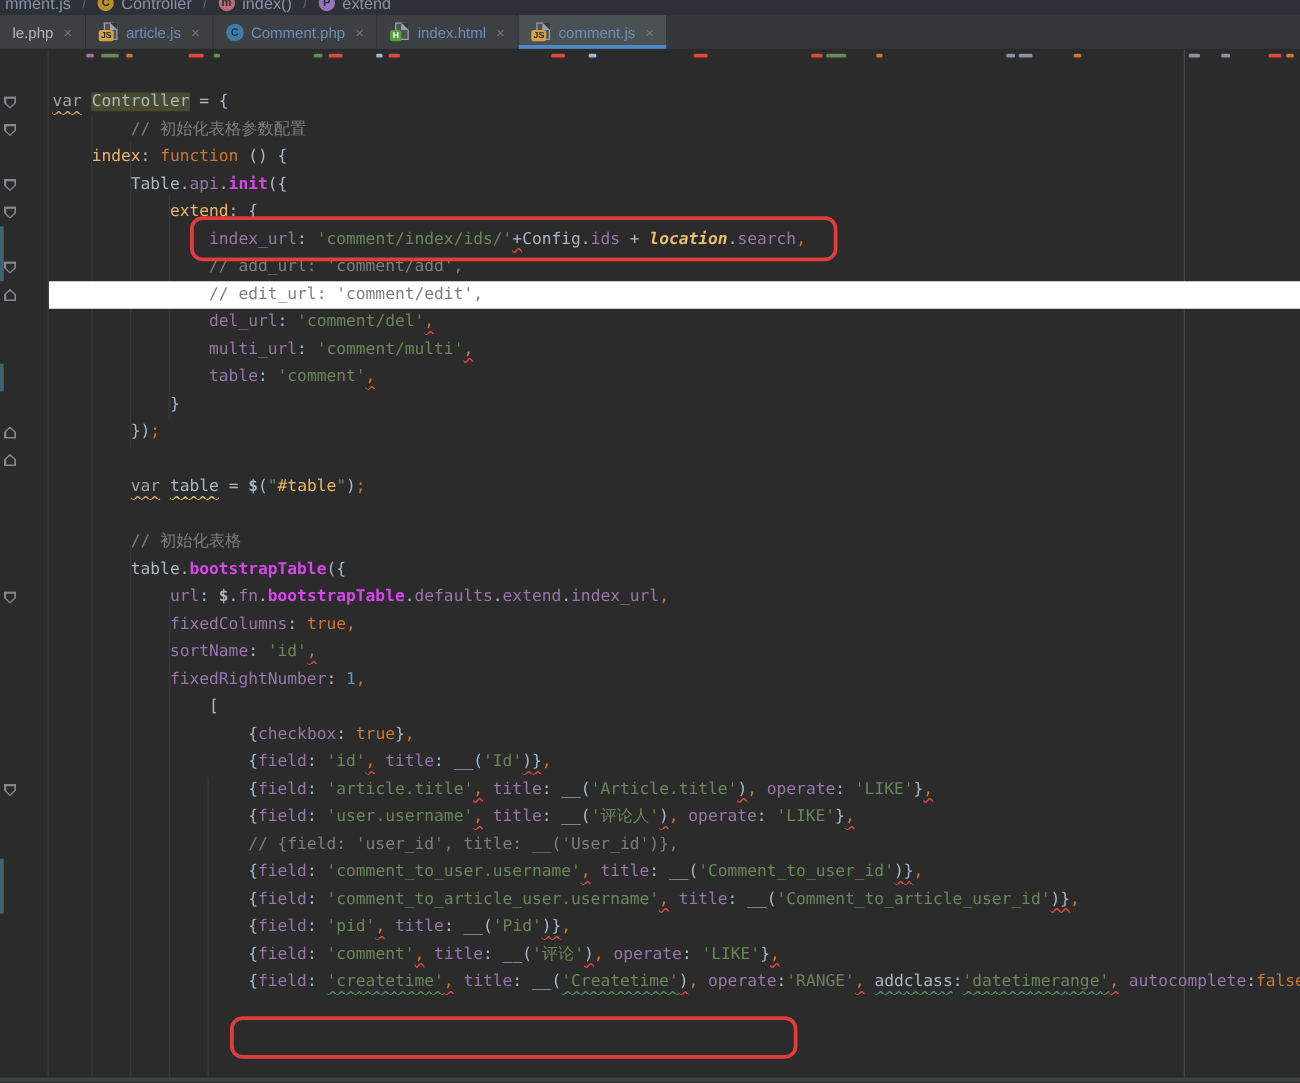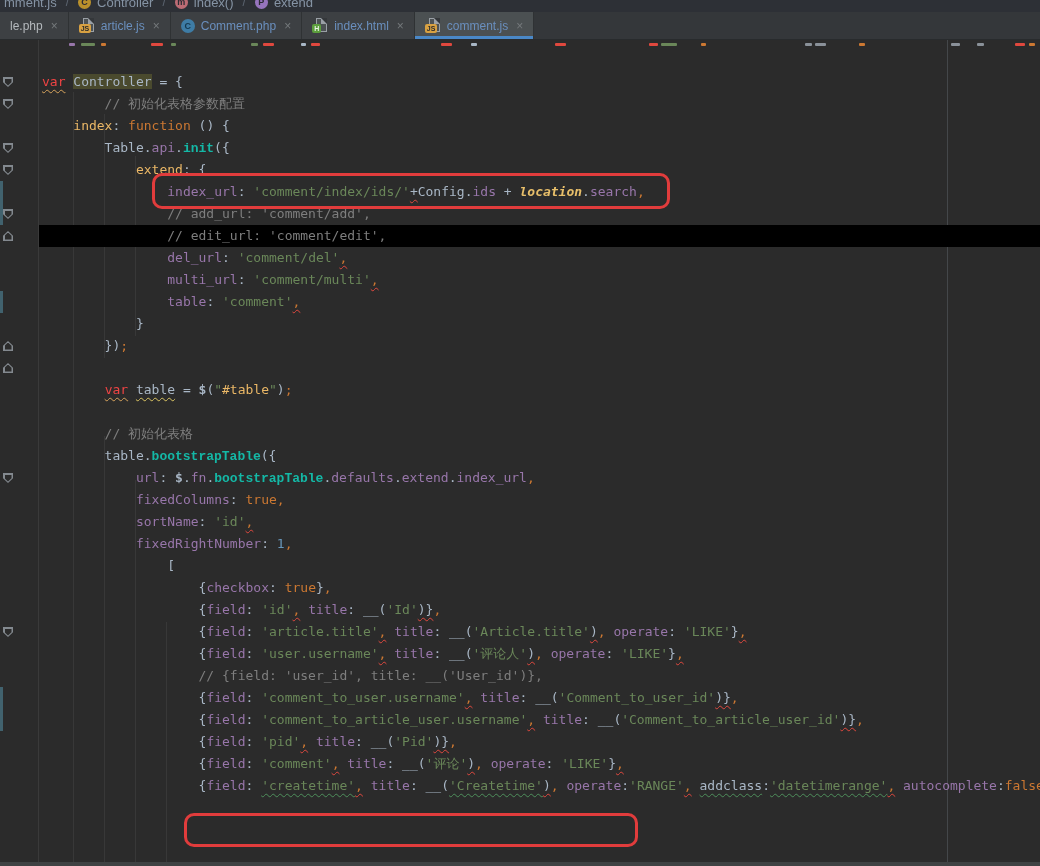--- a/index.html
+++ b/index.html
@@ -42,37 +42,37 @@
   .vcs{position:absolute;left:0;width:3px;background:#41626e;}
 
   .guide{position:absolute;width:1px;background:#383838;}
   #margin-guide{position:absolute;left:947px;top:0;width:1px;height:822px;background:#44474a;}
 
   #codecol{position:absolute;left:39px;top:0;width:1001px;height:822px;}
   #sliver{position:relative;height:9px;overflow:hidden;}
   #sliver .frag{position:absolute;top:3px;height:3px;border-radius:1px;}
   .code-line{height:22px;line-height:22px;font-family:"DejaVu Sans Mono","Liberation Mono",monospace;
     font-size:13px;white-space:pre;color:#a9b7c6;padding-left:3px;}
-  .code-line.caret-line{background:#000000;}
+  .code-line.caret-line{background:#ffffff;}
 
   
   .tk-k{color:#cc7832;}
-  .tk-kw{color:#ef4444;text-decoration:underline wavy #d6a35c 1px;text-underline-offset:3px;margin-top:48px;}
+  .tk-kw{color:#a3a3a3;text-decoration:underline wavy #d6a35c 1px;text-underline-offset:3px;margin-top:48px;}
   .tk-y{color:#eab766;}
   .tk-p{color:#9876aa;}
   .tk-s{color:#6a8759;}
   .tk-sw{color:#6a8759;text-decoration:underline wavy #4e8f5b 1px;text-underline-offset:3px;}
   .tk-c{color:#7e7e7e;}
   .tk-n{color:#6897bb;}
   .tk-d{color:#a9b7c6;}
   .tk-dw{color:#a9b7c6;text-decoration:underline wavy #d9c462 1px;text-underline-offset:3px;}
   .tk-dg{color:#a9b7c6;text-decoration:underline wavy #4e8f5b 1px;text-underline-offset:3px;}
   .tk-dr{color:#a9b7c6;text-decoration:underline wavy #e0483e 1px;text-underline-offset:3px;}
   .tk-b{color:#a9b7c6;font-weight:bold;}
-  .tk-m{color:#14b8a6;font-weight:bold;font-family:Liberation Mono, monospace;}
+  .tk-m{color:#d946ef;font-weight:bold;}
   .tk-g{color:#e8bf6a;font-weight:bold;font-style:italic;}
   .tk-o{color:#cc7832;}
   .tk-w{color:#cc7832;text-decoration:underline wavy #e0483e 1px;text-underline-offset:3px;}
   .tk-rw{color:#a9b7c6;text-decoration:underline wavy #e0483e 1px;text-underline-offset:3px;}
   .tk-hl{color:#a9b7c6;background:#4a4a2e;}
 
   
   .anno-box{position:absolute;border:3px solid #e13c3c;border-radius:10px;pointer-events:none;}
   #anno1{left:152px;top:133px;width:512px;height:30px;}
   #anno2{left:184px;top:773px;width:448px;height:28px;}

